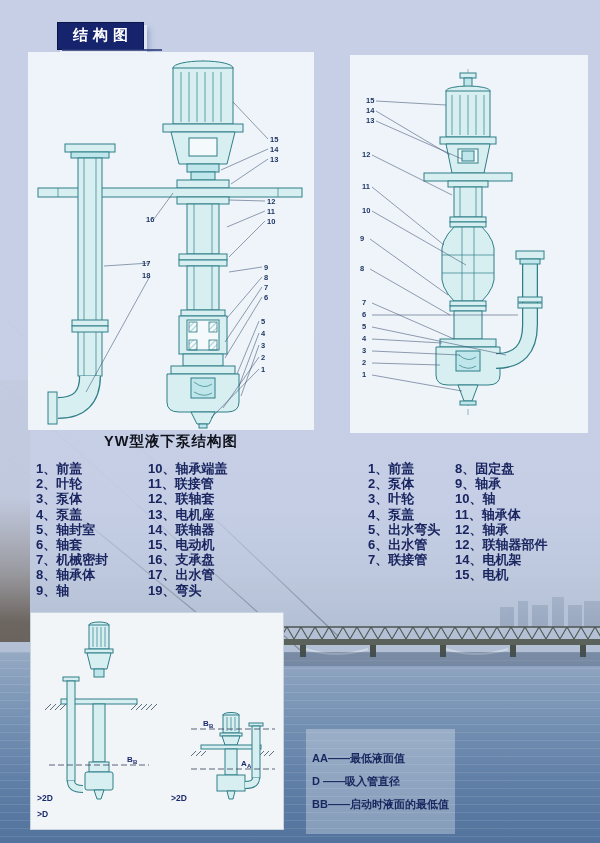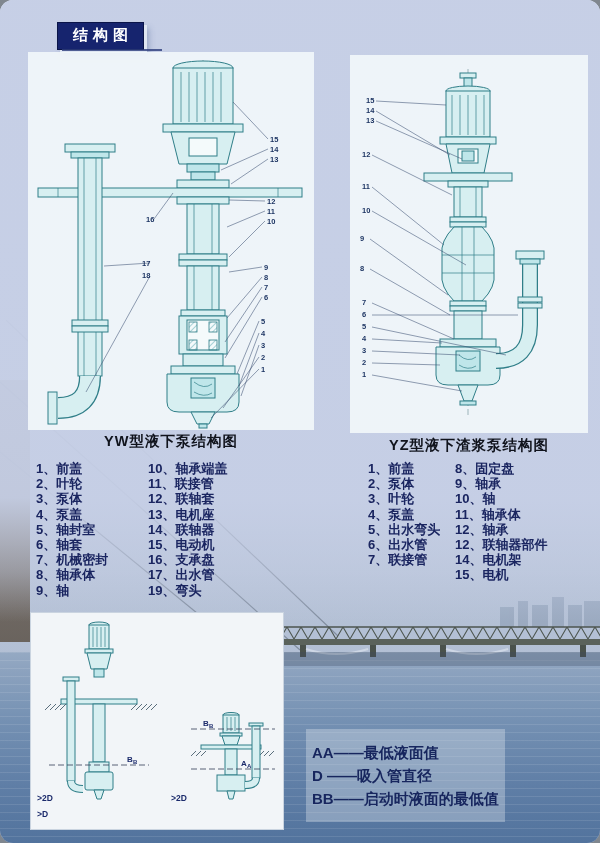--- a/index.html
+++ b/index.html
@@ -1,17 +1,17 @@
 <!DOCTYPE html>
 <html lang="zh"><head>
 <meta charset="utf-8">
 <style>
   html,body{margin:0;padding:0;background:#80878f;}
   .page{position:relative;width:600px;height:843px;overflow:hidden;
-        font-family:"Liberation Sans","DejaVu Sans",sans-serif;background:#c3cde2;border-radius:13px;}
+        font-family:"Liberation Sans","DejaVu Sans",sans-serif;background:#c3cde2;}
 
   
   .photo-sky{position:absolute;left:0;top:0;width:100%;height:660px;
     background:linear-gradient(180deg,#ced6e5 0%,#c2cbdd 55%,#b2bfd4 100%);}
   .photo-water{position:absolute;left:0;top:652px;width:100%;height:191px;
     background:linear-gradient(180deg,#95a9c3 0%,#7591b3 35%,#5f7ea6 70%,#52739d 100%);}
   .photo-water::after{content:"";position:absolute;inset:0;
     background:repeating-linear-gradient(180deg,rgba(255,255,255,.10) 0 1.5px,rgba(255,255,255,0) 1.5px 8px);}
   .reflection{position:absolute;left:278px;top:652px;width:322px;height:14px;background:rgba(58,74,96,.30);}
   .tower{position:absolute;left:0;top:380px;width:30px;height:262px;opacity:.78;
@@ -39,22 +39,22 @@
   .caption-yz{left:350px;top:436px;width:238px;}
 
   .parts{position:absolute;display:flex;font-size:13px;font-weight:700;color:#1a2560;}
   .parts ul{list-style:none;margin:0;padding:0;}
   .parts li{line-height:15.2px;height:15.2px;white-space:nowrap;}
   .parts-yw{left:36px;top:461px;}
   .parts-yw ul:first-child{width:112px;}
   .parts-yz{left:368px;top:461px;}
   .parts-yz ul:first-child{width:87px;}
 
-  .legend{position:absolute;left:306px;top:729px;font-size:15px;font-weight:700;color:#17265e;
-    background:rgba(228,234,242,.35);padding:12px 6px;}
+  .legend{position:absolute;left:306px;top:729px;font-size:11px;font-weight:700;color:#17265e;
+    background:rgba(228,234,242,.35);padding:18px 6px;}
   .legend div{line-height:23px;white-space:nowrap;}
 
   
   .part{fill:#d7eff1;stroke:#2f7e88;stroke-width:1;}
   .part2{fill:#bfe6ea;stroke:#2f7e88;stroke-width:1;}
   .wht{fill:#f4fafb;stroke:#2f7e88;stroke-width:1;}
   .ln{stroke:#2f7e88;stroke-width:.7;fill:none;}
   .cl{stroke:#7a9aa2;stroke-width:.7;stroke-dasharray:9 3 2 3;fill:none;}
   .lead{stroke:#3a4f72;stroke-width:.55;fill:none;}
   .co{font-size:7.5px;font-weight:700;fill:#18305f;}
@@ -323,21 +323,20 @@
       <text class="co" x="12" y="262">6</text>
       <text class="co" x="12" y="274">5</text>
       <text class="co" x="12" y="286">4</text>
       <text class="co" x="12" y="298">3</text>
       <text class="co" x="12" y="310">2</text>
       <text class="co" x="12" y="322">1</text>
     </g>
   </svg>
 
   <div class="caption caption-yw">YW型液下泵结构图</div>
-  <div class="caption caption-yz">YZ型液下渣浆泵结构图</div>
 
   <div class="parts parts-yw">
     <ul>
       <li>1、前盖</li>
       <li>2、叶轮</li>
       <li>3、泵体</li>
       <li>4、泵盖</li>
       <li>5、轴封室</li>
       <li>6、轴套</li>
       <li>7、机械密封</li>

